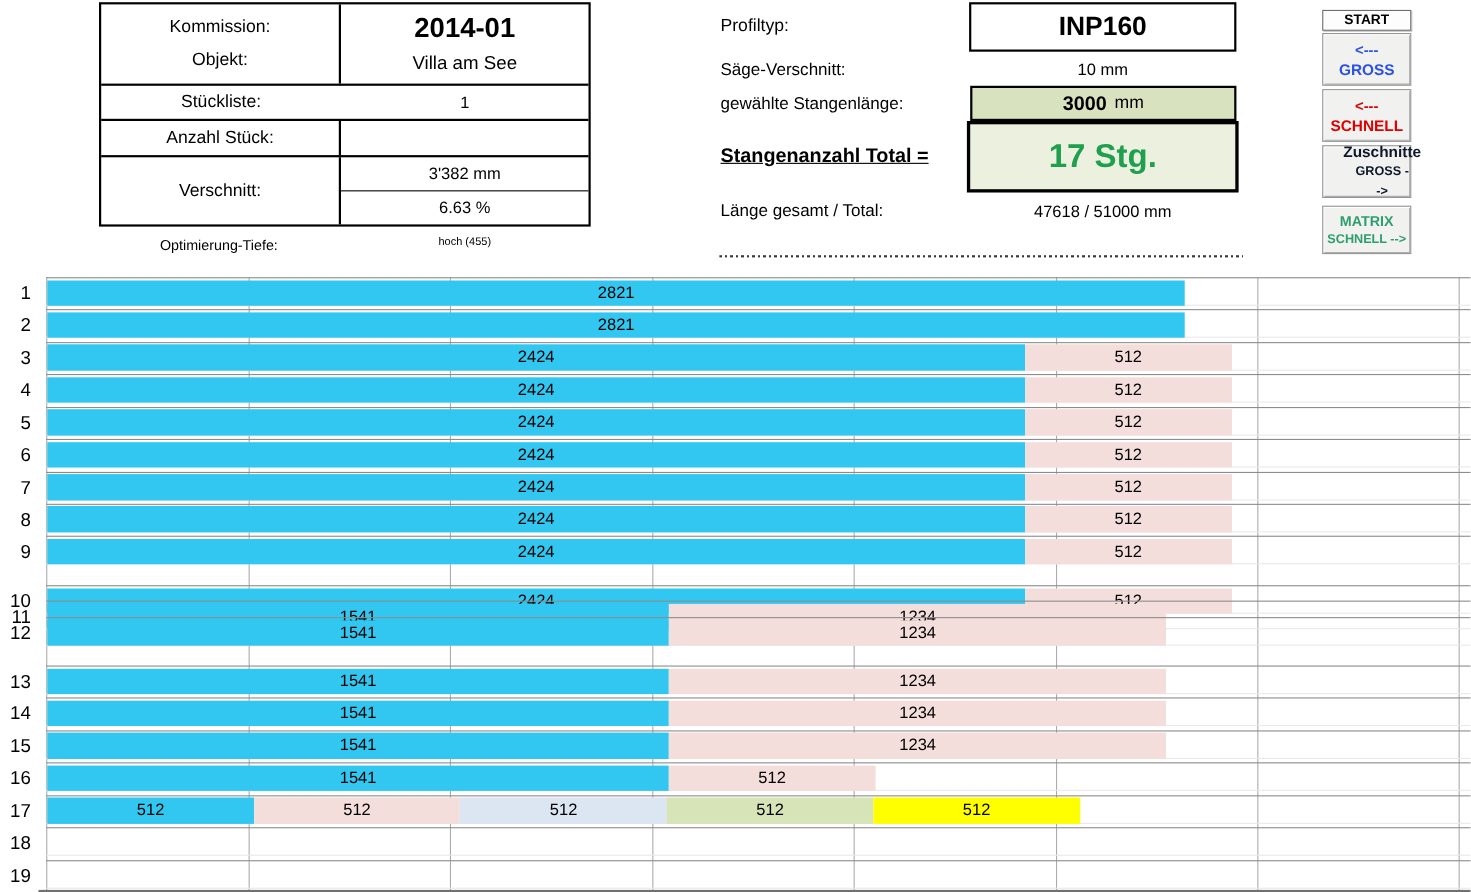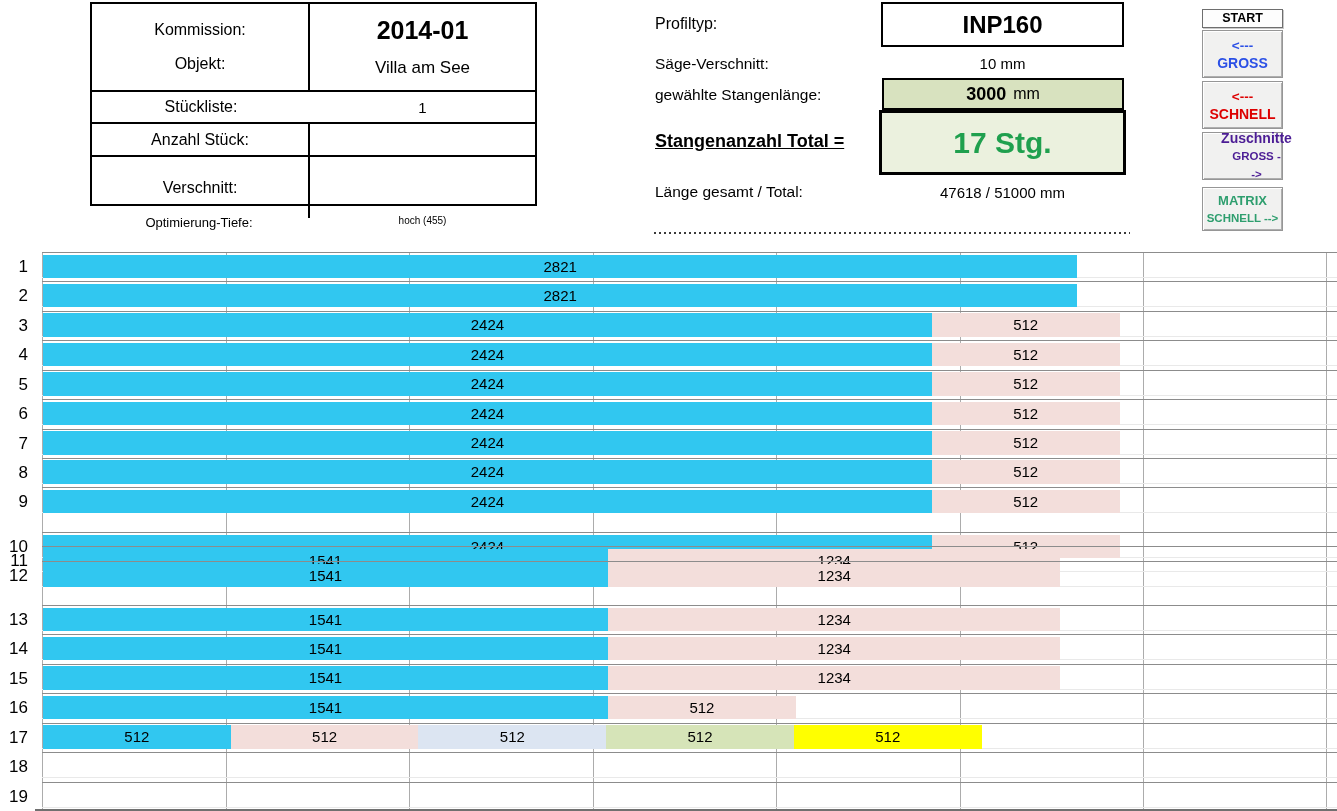--- a/index.html
+++ b/index.html
@@ -10,21 +10,21 @@
   }
   .abs { position:absolute; }
 
   
   #left-table { left:90px; top:2px; width:447px; height:204px; border:2px solid #000; background:#fff; }
   .lt-row { display:flex; width:100%; }
   .lt-row.bt { border-top:2px solid #000; }
   .lt-label { width:218px; display:flex; align-items:center; justify-content:center; font-size:16px; }
   .lt-value { flex:1; display:flex; align-items:center; justify-content:center; font-size:15px; }
   .lt-divider { border-right:2px solid #000; }
-  #row-komm { height:86px; }
+  #row-komm { height:72px; }
   #row-komm .col { display:flex; flex-direction:column; justify-content:space-evenly; align-items:center; }
   #row-stueck { height:32px; }
   #row-anzahl { height:33px; }
   #row-versch { height:63px; }
   .komm-value { font-size:25px; font-weight:bold; }
   .objekt-value { font-size:17px; }
   .versch-vals { flex:1; display:flex; flex-direction:column; }
   .versch-vals > div { flex:1; display:flex; align-items:center; justify-content:center; font-size:15px; }
   .versch-vals > div:first-child { border-bottom:1px solid #000; }
   #opt-row { left:90px; top:215px; width:447px; height:20px; display:flex; }
@@ -55,21 +55,21 @@
 
   
   .xbtn { left:1202px; width:81px; background:#f1f1f0; border:1px solid #969696;
           box-shadow: inset 1px 1px 0 #ffffff, inset -1px -1px 0 #aeaeae;
           display:flex; flex-direction:column; align-items:center; justify-content:center;
           font-weight:bold; text-align:center; cursor:pointer; }
   #btn-start { top:9px; height:19px; background:#fdfdfd; border:1px solid #6e6e6e;
                box-shadow:1px 1px 0 #c9c9c9; font-size:12.5px; color:#000; }
   #btn-gross { top:30px; height:48px; color:#2b50e6; }
   #btn-schnell { top:81px; height:48px; color:#dd0000; }
-  #btn-zuschnitte { top:132px; height:48px; color:#4c1d95;padding-left:28px; }
+  #btn-zuschnitte { top:132px; height:48px; color:#0f172a;padding-left:28px; }
   #btn-matrix { top:187px; height:44px; color:#2e9e6e; }
   .xbtn .l1 { font-size:13.5px; line-height:17px; }
   .xbtn .l2 { font-size:14px; line-height:18px; }
   #btn-zuschnitte .l1 { font-size:14px; }
   #btn-zuschnitte .l2, #btn-matrix .l2 { font-size:11.5px; }
   #btn-matrix .l1 { font-size:13px; }
 
   
   #chart { left:0; top:252px; width:1337px; height:559px; }
   .vgrid { position:absolute; top:0; height:559px; width:1px; background:#acacac; }
@@ -98,20 +98,24 @@
   </div>
   <div class="lt-row bt" id="row-stueck">
     <div class="lt-label">Stückliste:</div>
     <div class="lt-value">1</div>
   </div>
   <div class="lt-row bt" id="row-anzahl">
     <div class="lt-label lt-divider">Anzahl Stück:</div>
   </div>
   <div class="lt-row bt" id="row-versch">
     <div class="lt-label lt-divider">Verschnitt:</div>
+    <div class="versch-vals">
+      <div>3'382 mm</div>
+      <div>6.63 %</div>
+    </div>
   </div>
 </div>
 <div class="abs" id="opt-row">
   <div class="o-label">Optimierung-Tiefe:</div>
   <div class="o-value">hoch (455)</div>
 </div>
 
 <div class="abs mid-label" id="profiltyp-label">Profiltyp:</div>
 <div class="abs" id="inp-box">INP160</div>
 

